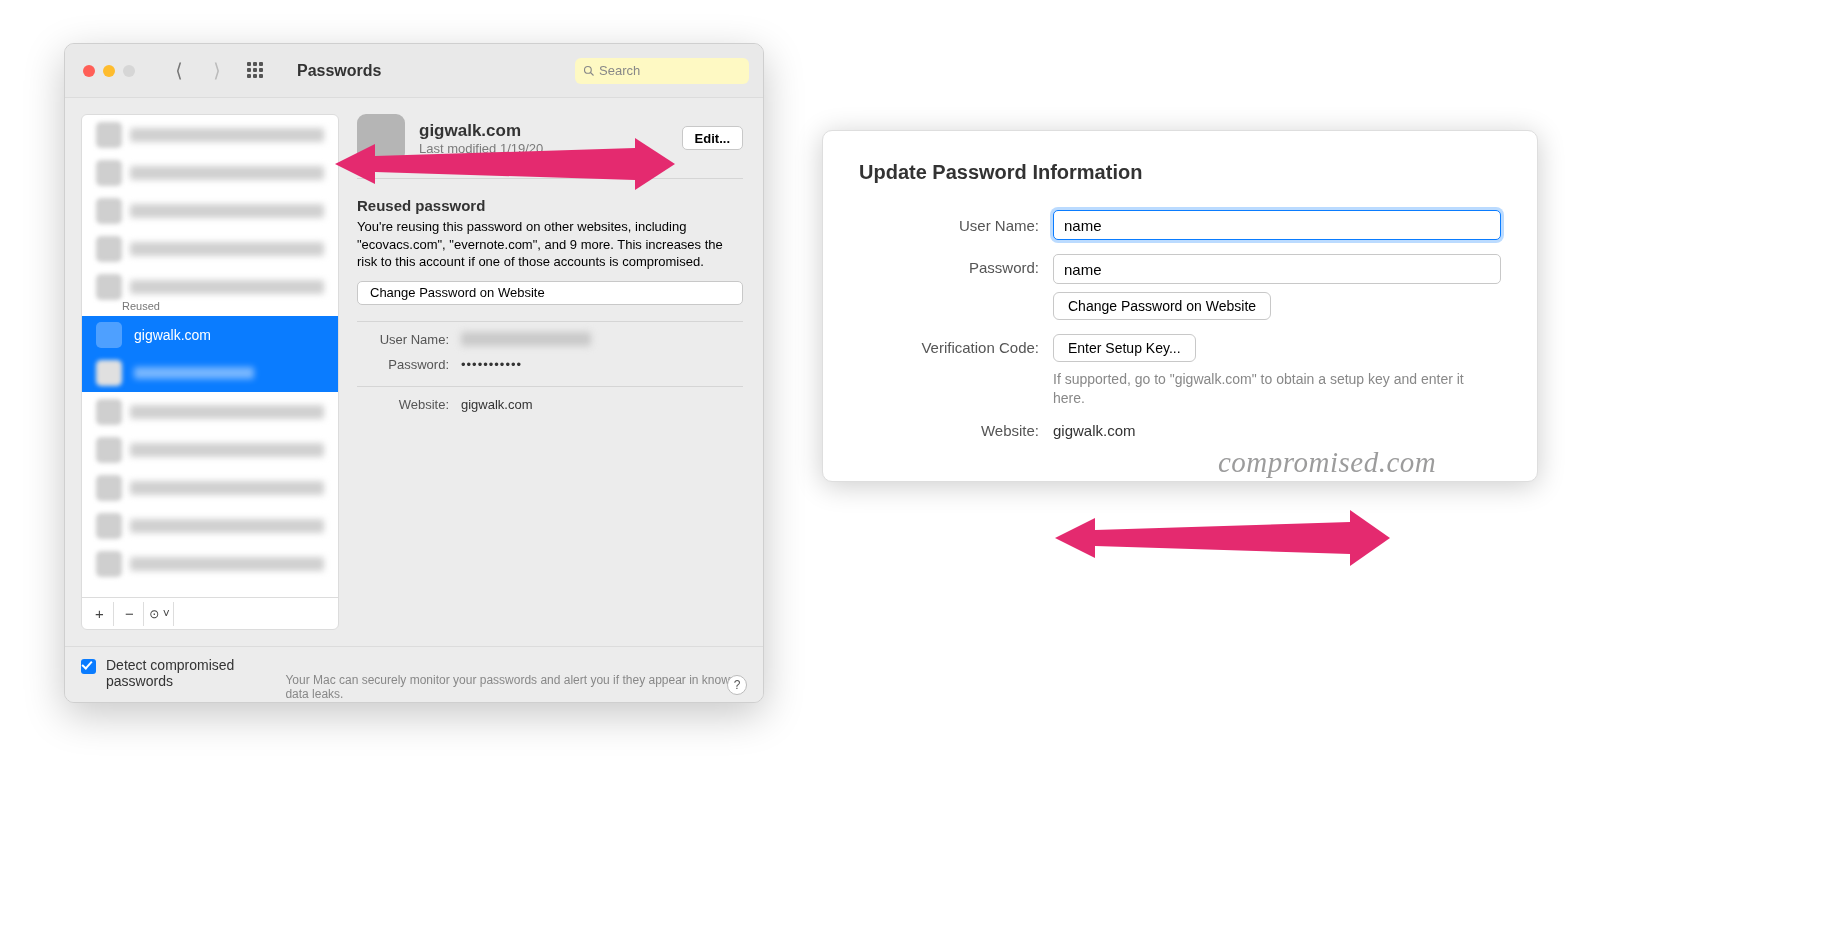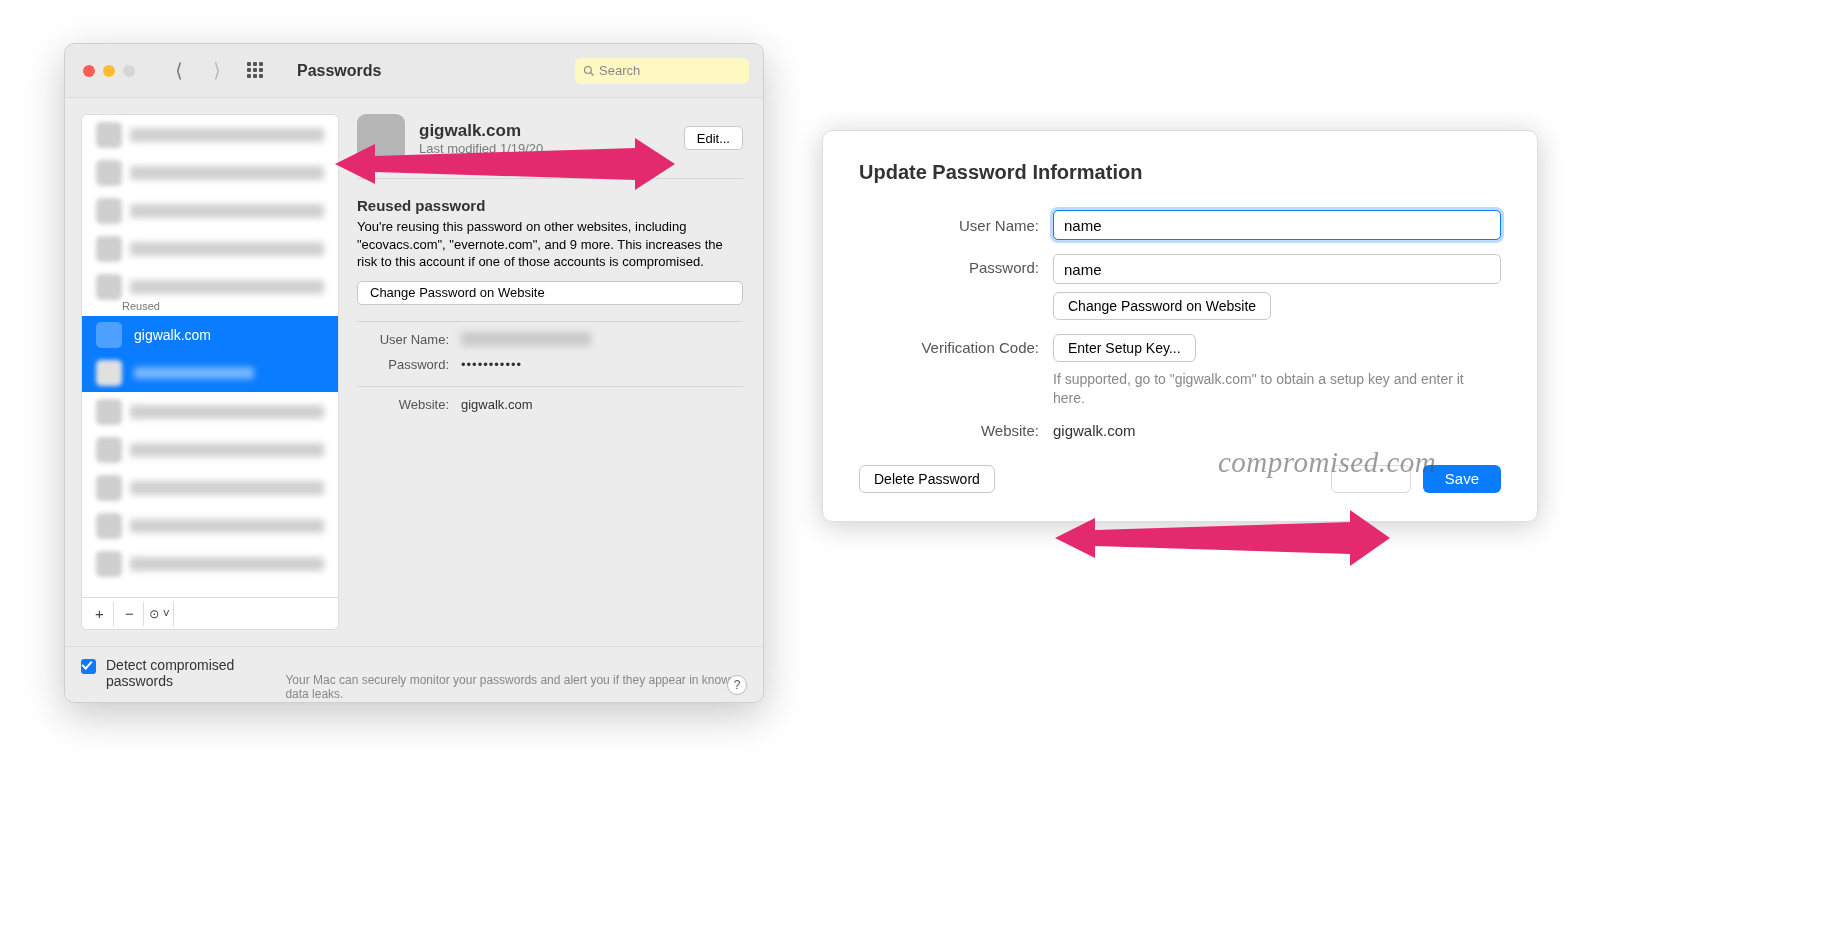--- a/index.html
+++ b/index.html
@@ -41,21 +41,21 @@
 .footer-btn { width: 28px; height: 24px; display:flex; align-items:center; justify-content:center; font-size: 15px; color:#444; border-right:1px solid #ddd;}
 .footer-btn.gear { font-size: 12px;}
 
 
 .detail { flex:1; background: transparent; display:flex; flex-direction:column; padding: 0 4px;}
 .detail-header { display:flex; align-items:center; gap: 14px; padding-bottom: 16px; border-bottom: 1px solid #d5d5d5;}
 .site-icon { width: 48px; height: 48px; background: #b5b5b5; border-radius: 9px;}
 .site-head { flex:1;}
 .site-name { font-size: 17px; font-weight: 700;}
 .site-sub { font-size: 13px; color:#7b7b7b;}
-.edit-btn { height: 24px; padding: 0 12px; background:#fff; border:1px solid #c8c8c8; border-radius: 5px; font-size:13px; display:flex; align-items:center;}
+.edit-btn { height: 24px; padding: 0 12px; background:#fff; border:1px solid #c8c8c8; border-radius: 5px; font-size:13px; display:flex; align-items:center;font-weight:bold;}
 
 .section-title { font-size: 15px; font-weight: 700; margin-top: 18px;}
 .section-body { font-size: 13px; color: #000000; margin-top: 4px; line-height: 1.35;}
 .change-btn { margin-top: 10px; height: 24px; padding: 0 12px; background:#fff; border:1px solid #c8c8c8; border-radius: 5px; font-size:13px; display:inline-flex; align-items:center;}
 
 .detail-divider { border-top: 1px solid #d5d5d5; margin-top: 16px;}
 .kv { display:flex; gap: 12px; margin-top: 10px; font-size: 13px;}
 .kv .k { width: 92px; text-align:right; color:#555;}
 .kv .v { color:#333; }
 .kv .v.blur { filter: blur(3.5px); background:#c9c9c9; width:130px; height:14px; border-radius:2px;}
@@ -255,26 +255,20 @@
     </div>
   </div>
 
   <div class="form-row">
     <div class="lbl">Website:</div>
     <div class="fld">
         <div class="website-val">gigwalk.com</div>
       </div>
   </div>
 
-  <div class="sheet-footer">
-    <button class="mac-btn">Delete Password</button>
-    <div class="flex-spacer"></div>
-    <div class="cancel-placeholder"></div>
-    <button class="save-btn">Save</button>
-  </div>
 </div>
 
 <div class="arrow arrow-1">
   <svg viewBox="0 0 340 52">
       <defs></defs>
     <polygon points="0,26 40,6 40,18 300,10 300,42 40,34 40,46" fill="#e42a6f"></polygon>
     <polygon points="300,0 340,26 300,52" fill="#e42a6f"></polygon>
   </svg>
 </div>
 <div class="arrow arrow-2">

